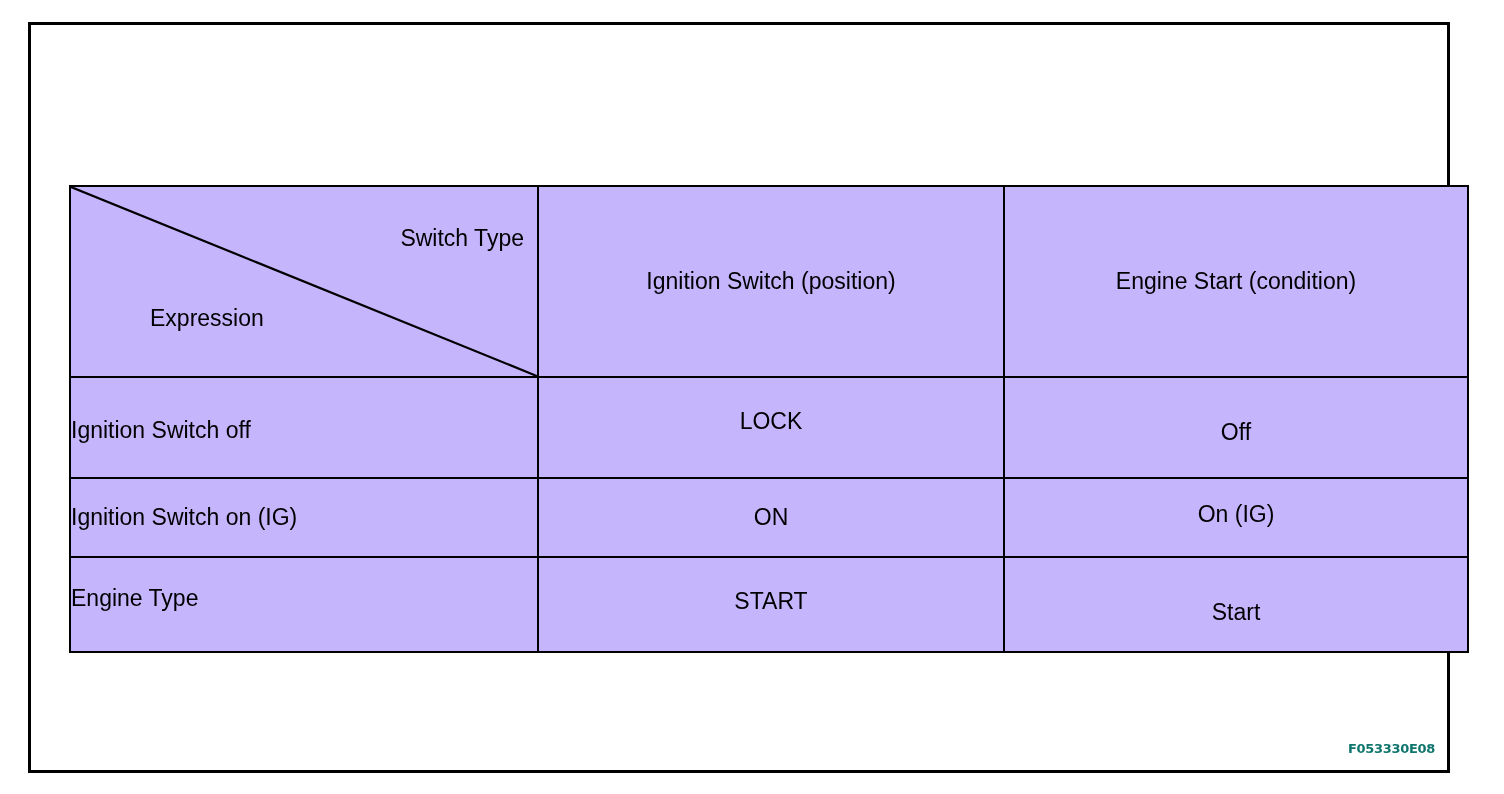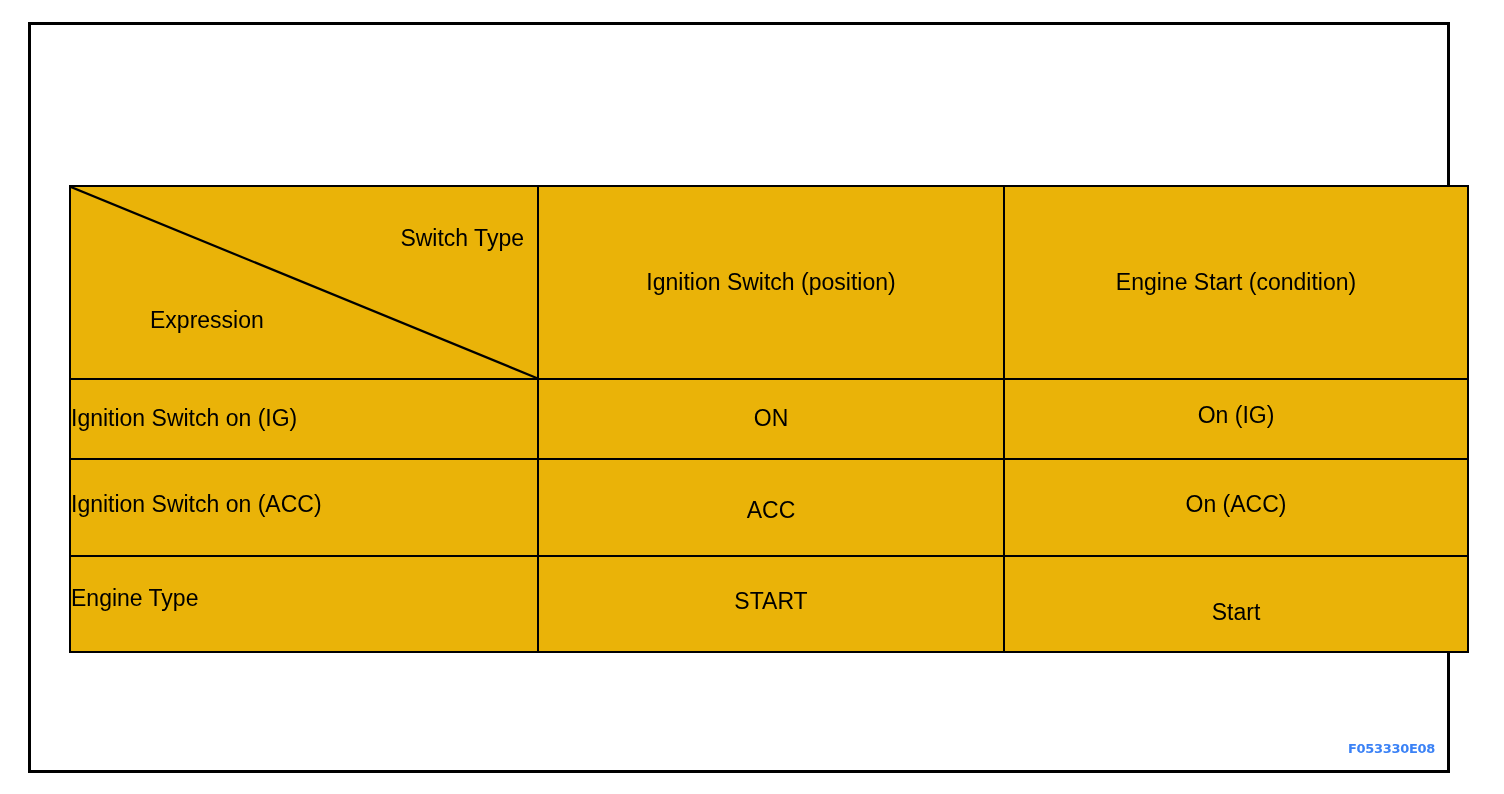--- a/index.html
+++ b/index.html
@@ -39,21 +39,21 @@
     table-layout: fixed;
     background: #ffffff;
   }
   .switch-table td {
     border: 2px solid #000000;
     padding: 0;
     vertical-align: middle;
     font-size: 23px;
     font-weight: 400;
     color: #000000;
-    background: #eab308;
+    background: #c4b5fd;
   }
 
   
   .col-expression { width: 468px; }
   .col-ignition   { width: 466px; }
   .col-engine     { width: 464px; }
 
   
   .corner-cell {
     position: relative;
@@ -115,21 +115,21 @@
 
   
   .figure-code {
     position: absolute;
     right: 12px;
     bottom: 14px;
     font-family: "DejaVu Sans", sans-serif;
     font-size: 13px;
     font-weight: 700;
     letter-spacing: -0.3px;
-    color: #3b82f6;
+    color: #0f766e;
     white-space: nowrap;
     text-align: right;
   }
 </style>
 </head>
 <body>
 
 <div class="page-frame">
 
   <table class="switch-table">
@@ -149,44 +149,44 @@
           <span class="corner-expression">Expression</span>
         </td>
         <td class="col-head">
           <span>Ignition Switch (position)</span>
         </td>
         <td class="col-head">
           <span>Engine Start (condition)</span>
         </td>
       </tr>
 
+      <tr class="r1">
+        <td class="row-label">
+          <span class="nudge-down-3">Ignition Switch off</span>
+        </td>
+        <td class="row-value">
+          <span class="nudge-up-6">LOCK</span>
+        </td>
+        <td class="row-value">
+          <span class="nudge-down-5">Off</span>
+        </td>
+      </tr>
 
       <tr class="r2">
         <td class="row-label">
           <span>Ignition Switch on (IG)</span>
         </td>
         <td class="row-value">
           <span>ON</span>
         </td>
         <td class="row-value">
           <span class="nudge-up-3">On (IG)</span>
         </td>
       </tr>
 
-      <tr class="r3">
-        <td class="row-label">
-          <span class="nudge-up-3">Ignition Switch on (ACC)</span>
-        </td>
-        <td class="row-value">
-          <span class="nudge-down-3">ACC</span>
-        </td>
-        <td class="row-value">
-          <span class="nudge-up-3">On (ACC)</span>
-        </td>
-      </tr>
 
       <tr class="r4">
         <td class="row-label">
           <span class="nudge-up-6">Engine Type</span>
         </td>
         <td class="row-value">
           <span class="nudge-up-3">START</span>
         </td>
         <td class="row-value">
           <span class="nudge-down-8">Start</span>

